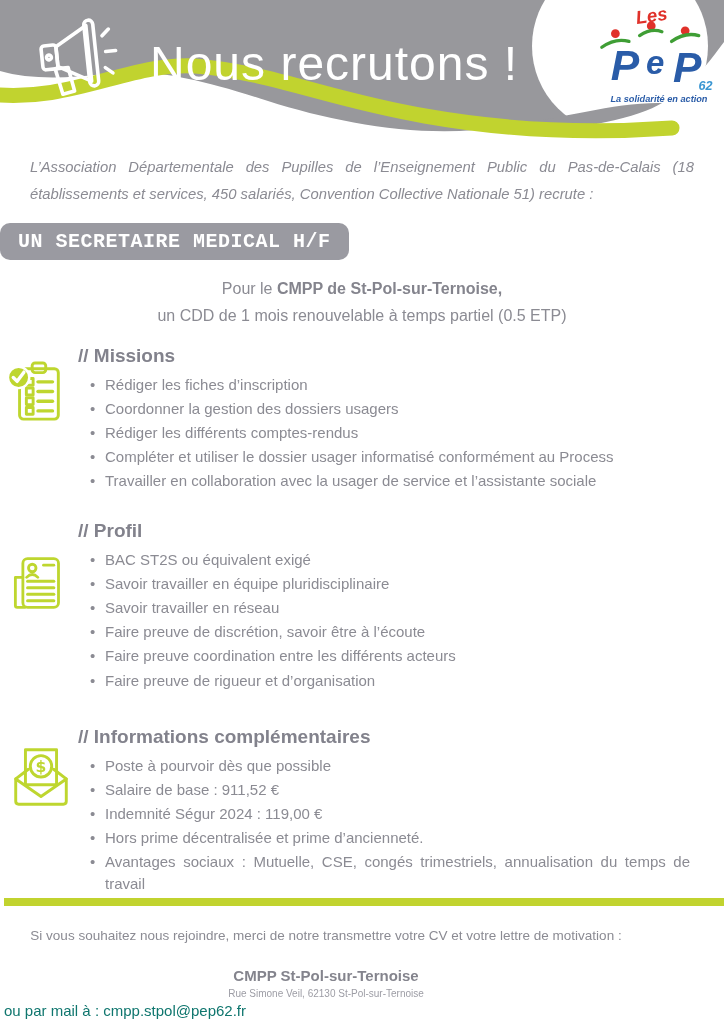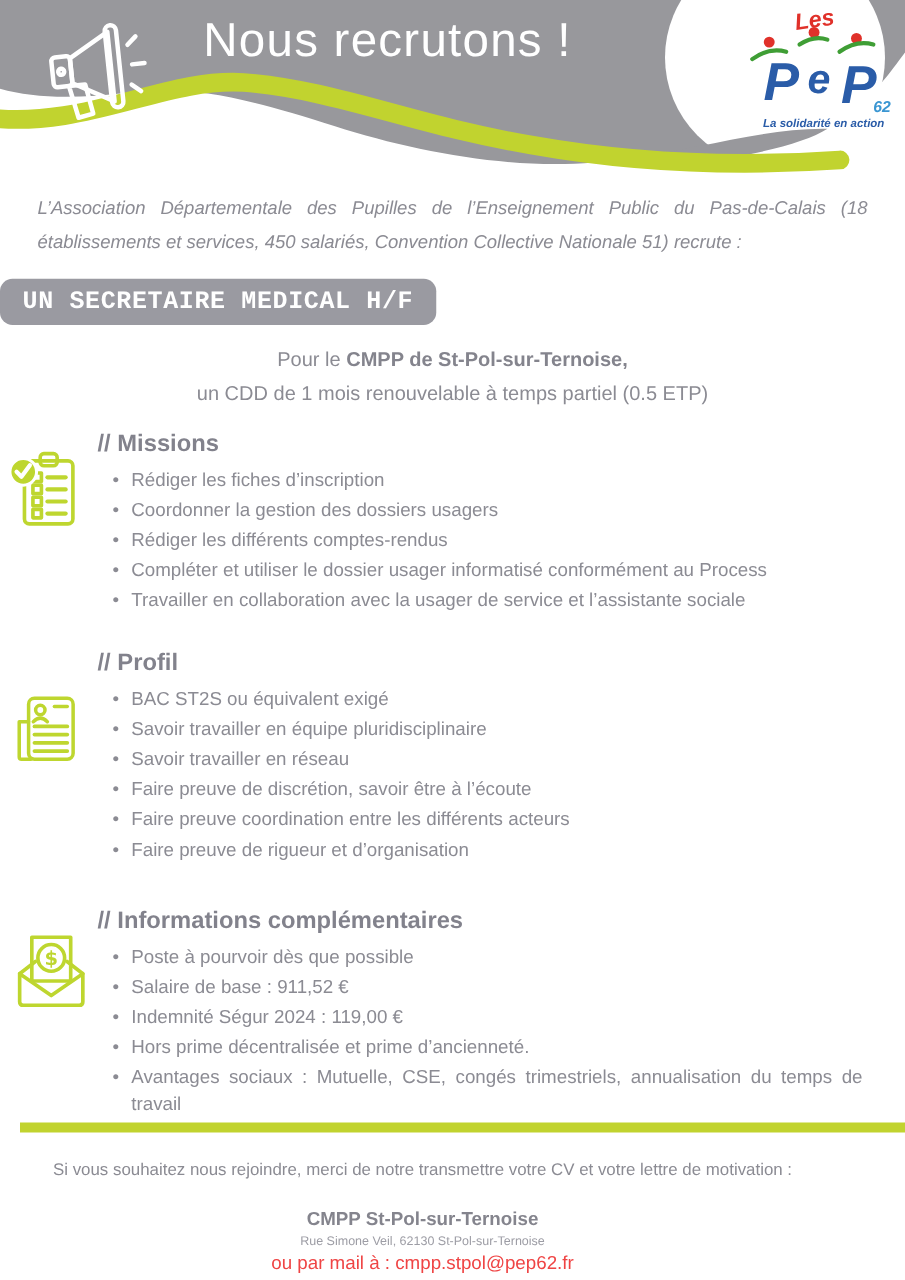--- a/index.html
+++ b/index.html
@@ -7,22 +7,22 @@
     width:724px;height:1024px;position:relative;overflow:hidden;
     background:#ffffff;
     font-family:"Liberation Sans", sans-serif;
     -webkit-font-smoothing:antialiased;
   }
   
   .header{position:relative;width:724px;height:150px;}
   .header-bg{position:absolute;top:0;left:0;}
   .megaphone{position:absolute;top:14px;left:32px;}
   .header-title{
-    position:absolute;top:12px;left:150px;width:320px;
-    color:#ffffff;font-size:38px;font-weight:500;letter-spacing:1px;
+    position:absolute;top:36px;left:150px;width:320px;
+    color:#ffffff;font-size:48px;font-weight:500;letter-spacing:1px;
     text-align:center;white-space:nowrap;
   }
   .logo{position:absolute;top:4px;left:596px;}
   
   .intro{
     margin:4px 30px 0 30px;
     color:#8b8b93;font-size:14.8px;line-height:1.8;
     text-align:justify;
     font-style:italic;
   }
@@ -48,26 +48,26 @@
   ul.bullets{list-style:none;margin:7px 0 0 0;padding:0 34px 0 12px;}
   ul.bullets li{
     position:relative;padding-left:15px;margin:0 0 2px 0;
     color:#8b8b93;font-size:15px;line-height:1.47;
   }
   ul.bullets li::before{
     content:"•";position:absolute;left:0;top:0;color:#8b8b93;
   }
   .section.infos ul.bullets li{text-align:justify;}
   
-  .footer{position:absolute;top:898px;left:16px;width:644px;}
+  .footer{position:absolute;top:898px;left:4px;width:644px;}
   .footer-divider{width:724px;height:8px;background:#c1d32f;}
   .footer-cta{margin-top:22px;text-align:center;color:#8b8b93;font-size:13.5px;}
   .footer-org{margin-top:24px;text-align:center;color:#84848d;font-size:15px;font-weight:bold;}
   .footer-address{margin-top:4px;text-align:center;color:#9d9da5;font-size:10px;}
-  .footer-mail{margin-top:3px;text-align:center;color:#ef4444;font-size:15px;}
+  .footer-mail{margin-top:3px;color:#0f766e;font-size:15px;}
 </style>
 </head>
 <body>
 
 <div class="header">
   <svg class="header-bg" width="724" height="150" viewBox="0 0 724 150">
 
     <path d="M0,0 H724 V42 C712,58 700,76 678,90 C648,108 575,130 505,126
              C430,140 340,124 268,101 C196,78 152,68 104,74 C62,79 28,79 0,71 Z" fill="#98989c"></path>
 

